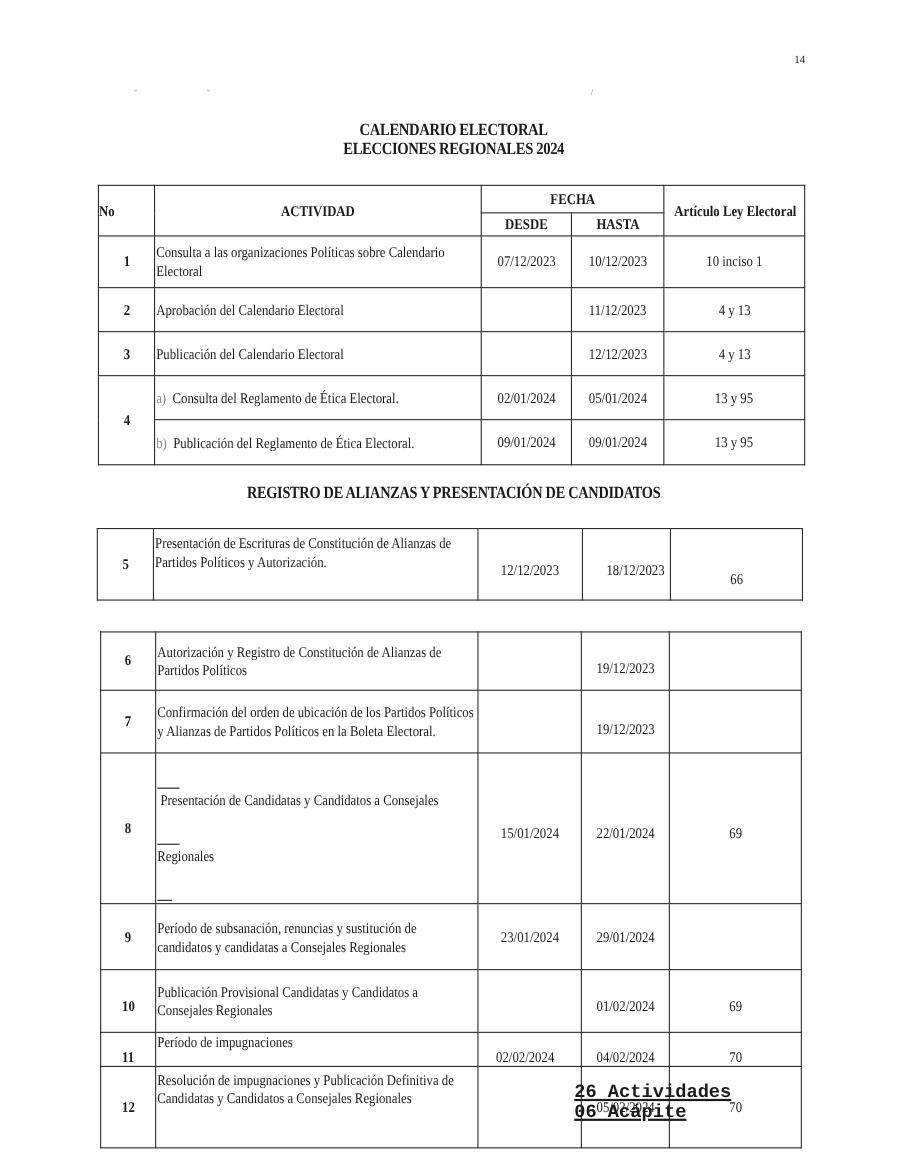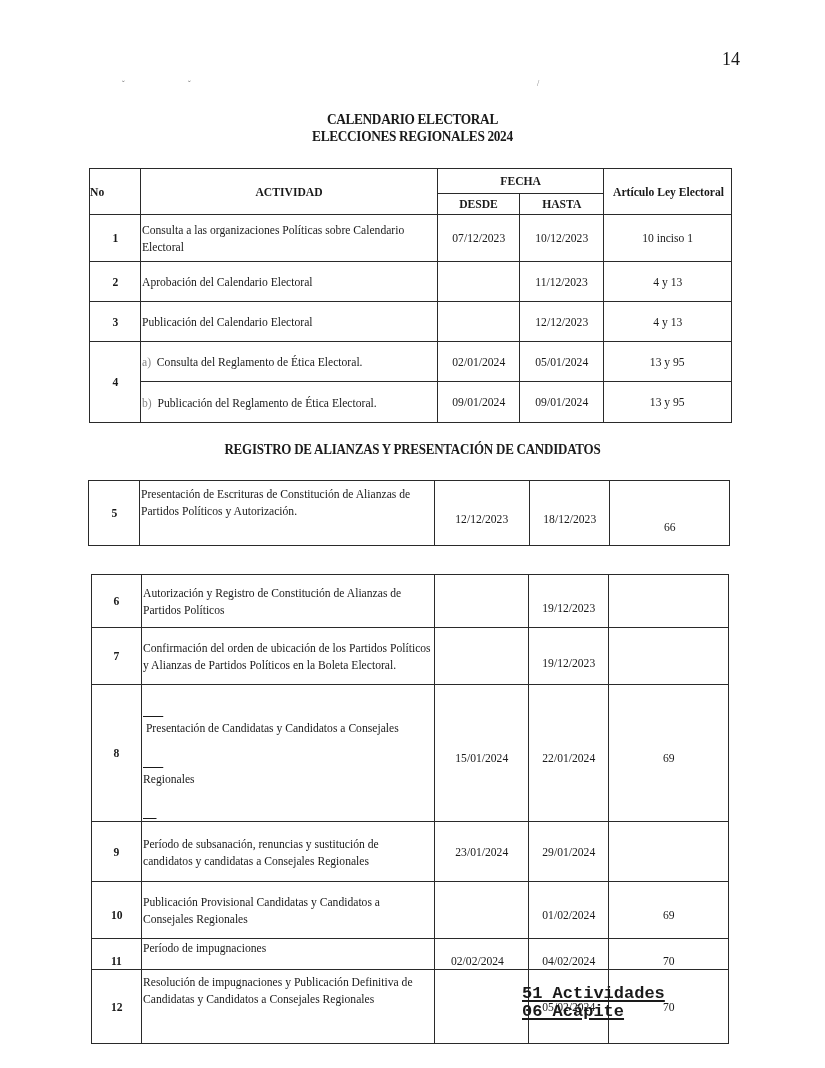--- a/index.html
+++ b/index.html
@@ -1,19 +1,19 @@
 <!DOCTYPE html>
 <html><head>
 <meta charset="utf-8">
 <style>
   html, body { margin: 0; padding: 0; background: #ffffff; }
   body { width: 825px; height: 1068px; position: relative; overflow: hidden;
          font-family: "Liberation Serif", "DejaVu Serif", serif; color: #1a1a1a; }
   .abs { position: absolute; }
-  .page-num { left: 722px; top: 49px; font-size: 18px; }
+  .page-num { left: 722px; top: 49px; font-size: 10px; }
   .scan-mark { font-size: 8px; color: #777; }
   .title { left: 0; width: 825px; text-align: center; font-weight: bold;
            font-size: 15.5px; letter-spacing: -0.4px; transform: scaleX(0.86); transform-origin: 412px 0; }
   .t1 { top: 110px; }
   .t2 { top: 127px; }
   .section-title { left: 0; width: 825px; top: 440px; text-align: center; font-weight: bold;
                    font-size: 15.5px; letter-spacing: -0.3px; transform: scaleX(0.84); transform-origin: 412px 0; }
 
   table { position: absolute; border-collapse: collapse; table-layout: fixed; }
   td, th { border: 1.3px solid #2a2a2a; padding: 0; font-size: 13.5px; vertical-align: middle; }
@@ -121,21 +121,21 @@
       <col style="width:120px">
   </colgroup>
   <tbody>
       <tr style="height:65px">
     <td class="num"><span class="condc">5</span></td>
     <td class="act" style="vertical-align:top;padding-top:4px;">
       <span class="line"><span class="cond">Presentación de Escrituras de Constitución de Alianzas de</span></span>
       <span class="line"><span class="cond">Partidos Políticos y Autorización.</span></span>
     </td>
     <td class="c" style="padding-top:12px;"><span class="condc">12/12/2023</span></td>
-    <td class="c" style="padding-top:12px;"><span class="condc">18/12/2023</span></td>
+    <td class="c" style="padding-top:12px;text-align:right;"><span class="condc">18/12/2023</span></td>
     <td class="c" style="padding-top:28px;"><span class="condc">66</span></td>
   </tr>
 </tbody>
   </table>
 
 <table id="tbl3">
   <colgroup>
     <col style="width:50px">
       <col style="width:293px">
       <col style="width:94px">
@@ -206,14 +206,14 @@
       <span class="line"><span class="cond">Resolución de impugnaciones y Publicación Definitiva de</span></span>
       <span class="line"><span class="cond">Candidatas y Candidatos a Consejales Regionales</span></span>
     </td>
     <td class="c"><span class="condc"></span></td>
     <td class="c"><span class="condc">05/02/2024</span></td>
     <td class="c"><span class="condc">70</span></td>
   </tr>
 </tbody>
   </table>
 
-<div class="abs footer-note fn1">51 Actividades</div>
+<div class="abs footer-note fn1">26 Actividades</div>
 <div class="abs footer-note fn2">06 Acápite</div>
 
 </body></html>

